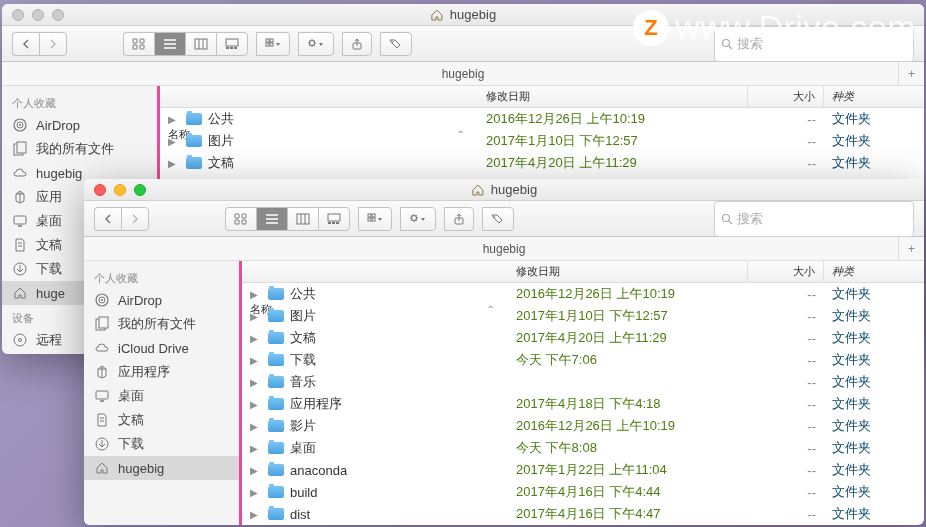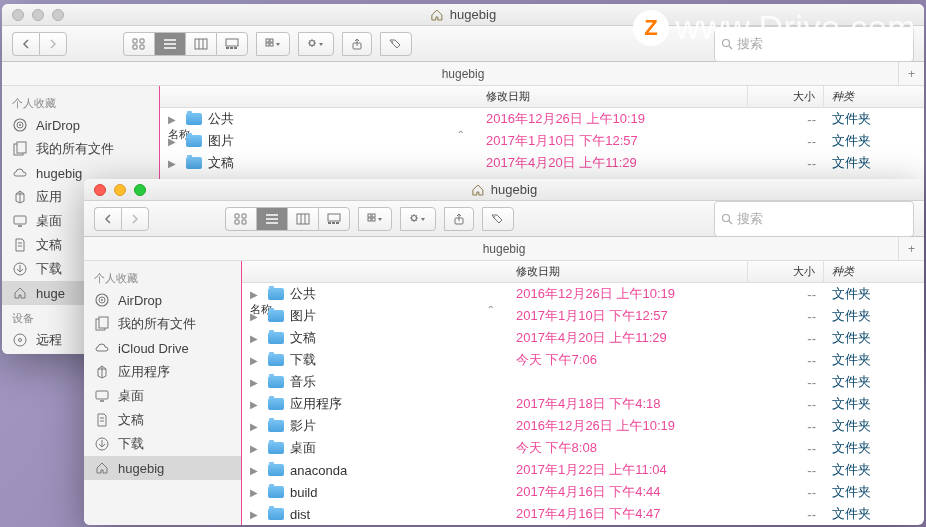--- a/index.html
+++ b/index.html
@@ -31,41 +31,41 @@
 .tb-seg .tb-btn:last-child { border-radius: 0 4px 4px 0; border-right: 1px solid #c2c2c2; }
 .tb-seg .tb-btn.active { background: #8a8a8a; color: #fff; }
 .spacer { flex: 1; }
 .search-box { width: 200px; height: 36px; border: 1px solid #cfcfcf; border-radius: 4px; background: #fff; display: flex; align-items: center; padding: 8px 6px; gap: 4px; color: #aaa; font-size: 13px; }
 
 .pathbar { height: 24px; background: #f7f7f7; border-bottom: 1px solid #ddd; display: flex; align-items: center; position: relative; font-size: 12px; color: #555; }
 .pathbar .path-txt { position: absolute; left: 50%; transform: translateX(-50%); }
 .pathbar .plus { position: absolute; right: 0; top:0; width: 26px; height: 23px; border-left: 1px solid #ddd; display:flex; align-items:center; justify-content:center; color:#888; }
 
 .body { flex: 1; display: flex; overflow: hidden; }
-.sidebar { width: 158px; background: #f5f4f5; border-right: 1px solid #ec4899; padding-top: 4px; overflow: hidden; }
+.sidebar { width: 158px; background: #f5f4f5; border-right: 3px solid #ec4899; padding-top: 4px; overflow: hidden; }
 .sb-header { font-size: 11px; color: #8a8a8a; padding: 6px 10px 2px; font-weight: 500; }
 .sb-item { height: 24px; display: flex; align-items: center; gap: 8px; padding: 0 10px; font-size: 13px; color: #424242; cursor: default; }
 .sb-item.selected { background: #d8d8d8; }
 .sb-icon { width: 16px; height: 16px; display: flex; align-items: center; justify-content: center; color: #787878; }
 
 .content { flex: 1; display: flex; flex-direction: column; }
 .col-headers { height: 22px; background: linear-gradient(#fcfcfc,#f0f0f0); border-bottom: 1px solid #ddd; display: flex; font-size: 11px; color: #333; }
 .col-headers > div { border-right: 1px solid #e0e0e0; display: flex; align-items: center; padding: 0 8px; }
 .col-name { flex: 1; justify-content: space-between; margin-top: 48px; }
 .col-date { width: 240px; }
 .win1 .col-date { width: 270px; }
 .col-size { width: 76px; justify-content:flex-end; }
 .col-kind { width: 100px; border-right: none !important; font-style: italic; }
 .sort-arrow { font-size: 10px; color: #888; margin-right: 4px;}
 
 .rows { flex: 1; overflow: auto; }
 .row { height: 22px; display: flex; align-items: center; font-size: 13px; color: #333; }
 .row .cell { padding: 0 8px; }
 .row .c-name { flex: 1; display: flex; align-items: center; gap: 6px; }
-.row .c-date { width: 240px; color: #ec4899; }
+.row .c-date { width: 240px; color: #4d7c0f; }
 .win1 .row .c-date { width: 270px; }
 .row .c-size { width: 76px; text-align: right; color: #888; }
 .row .c-kind { width: 100px; color: #0c4a6e; }
 .disclosure { color: #909090; font-size: 10px; width: 12px; display:inline-block; }
 .folder-icon { width: 16px; height: 12px; background: linear-gradient(#7ac3f3,#4aa3e0); border-radius: 2px; position: relative; }
 .folder-icon::before { content:''; position:absolute; top:-2px; left:1px; width:5px; height:2px; background:#7ac3f3; border-radius:1px 1px 0 0; }
 
 svg { display: block; }
 </style>
 </head>

